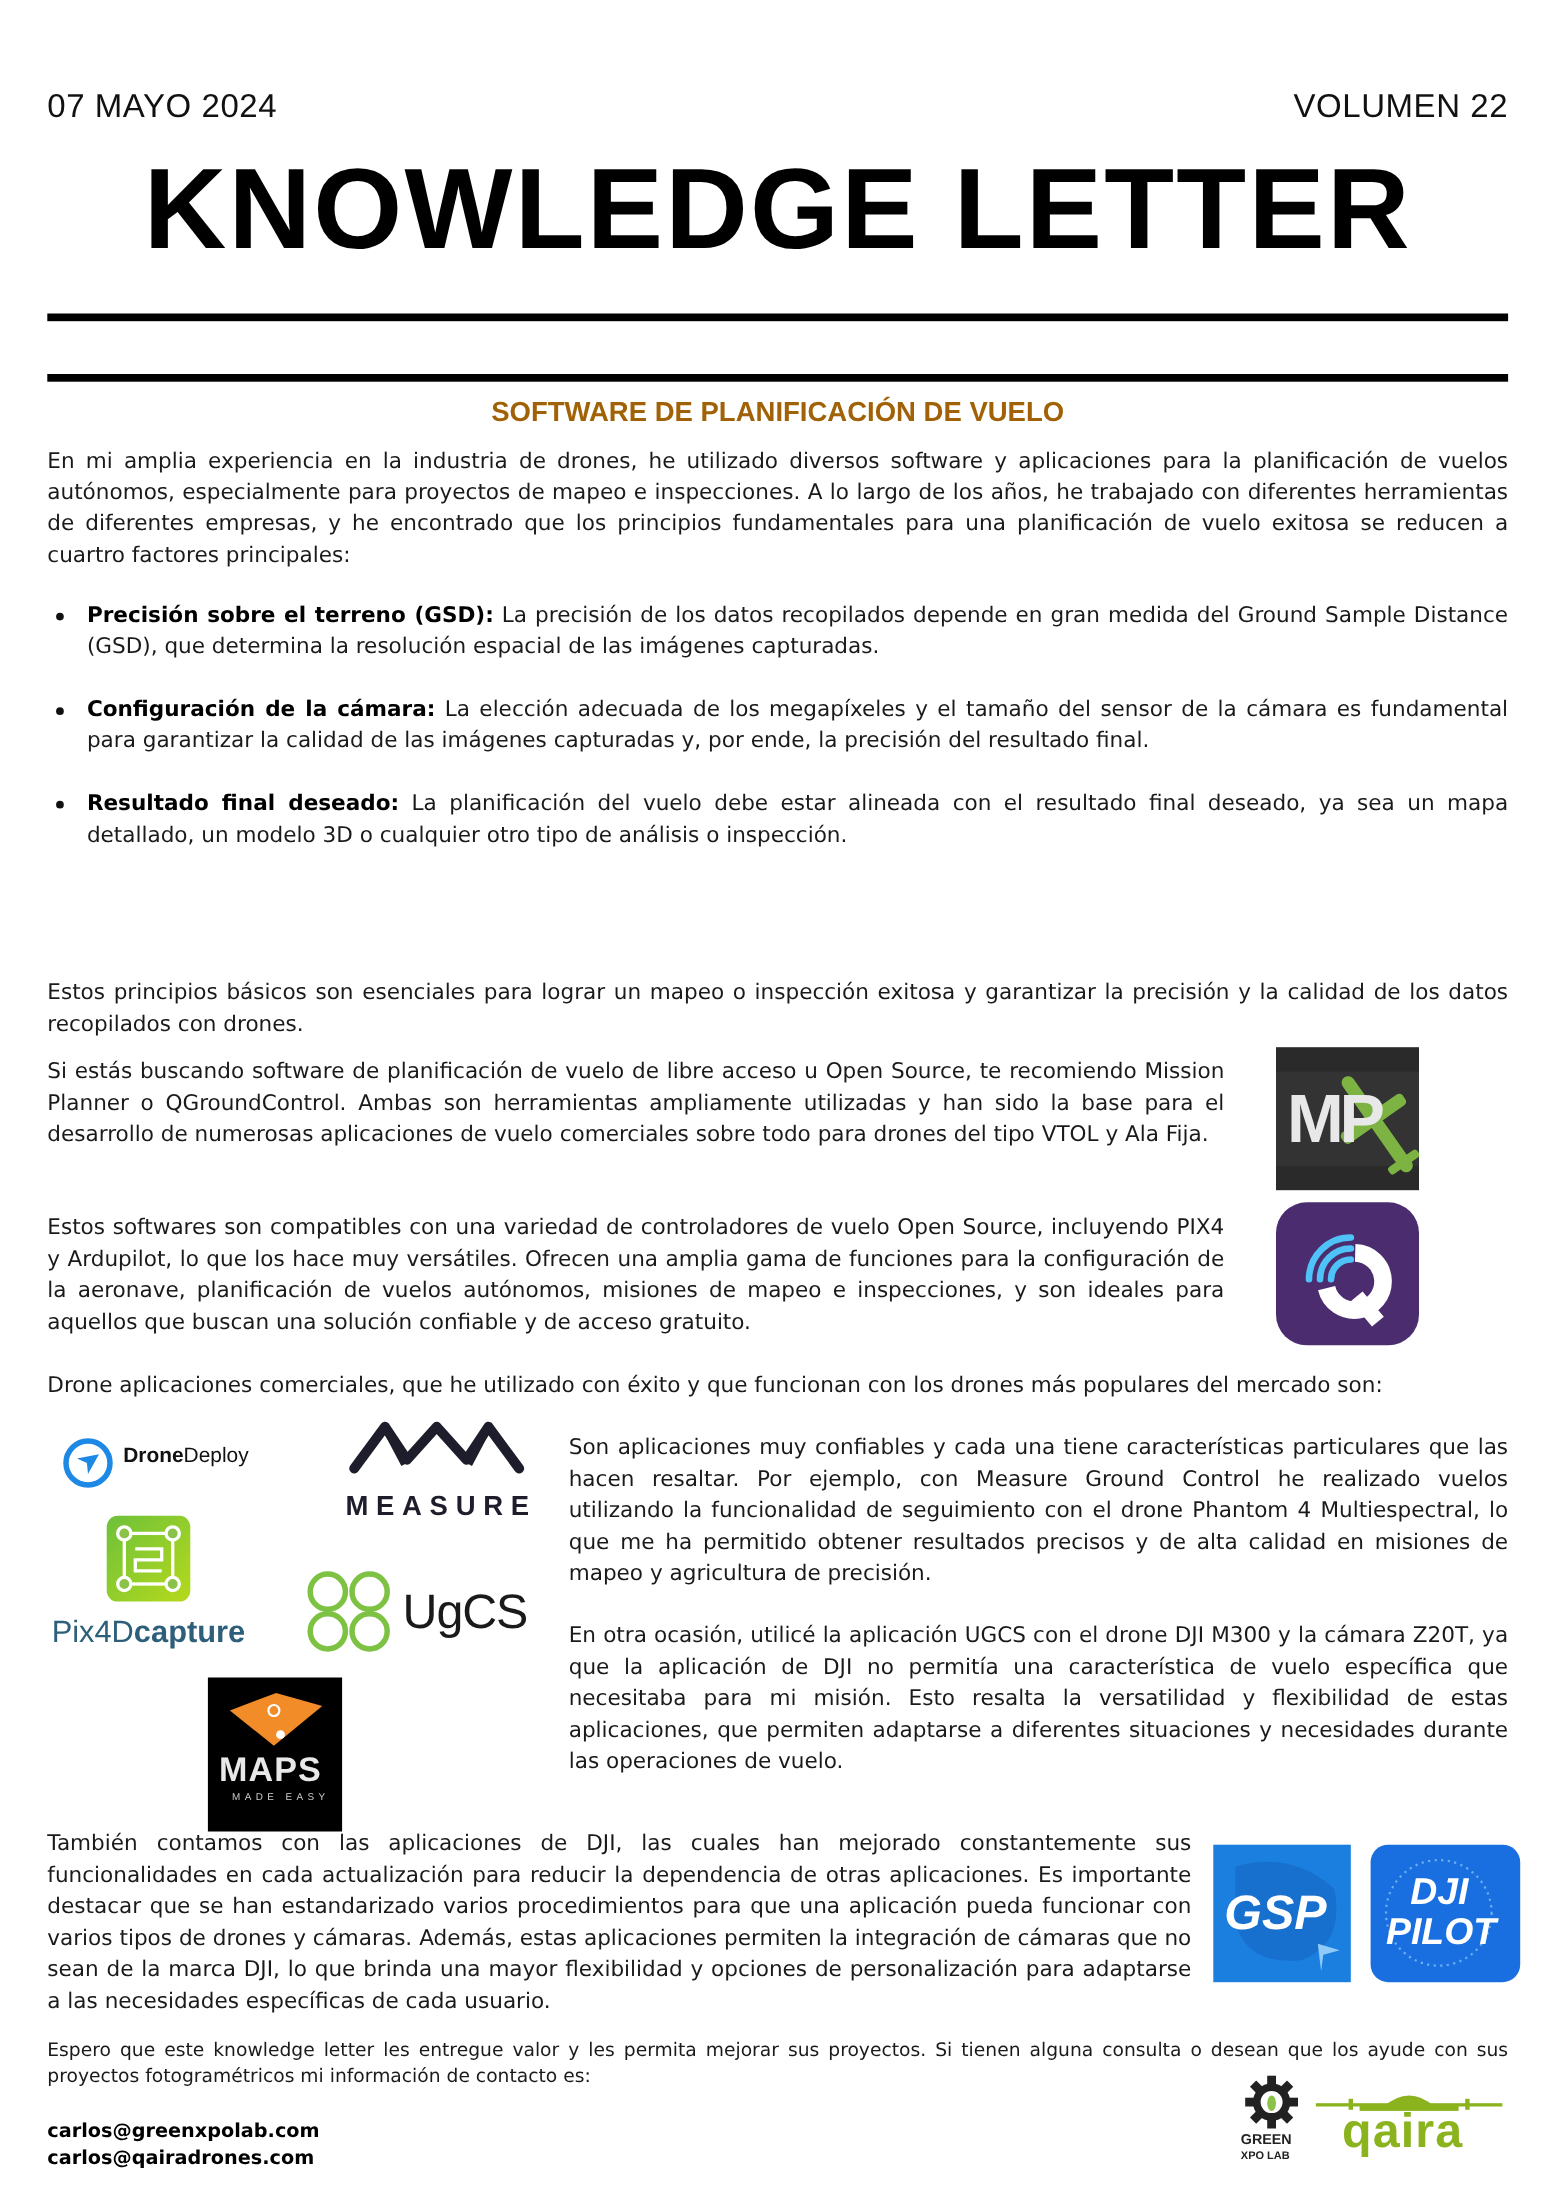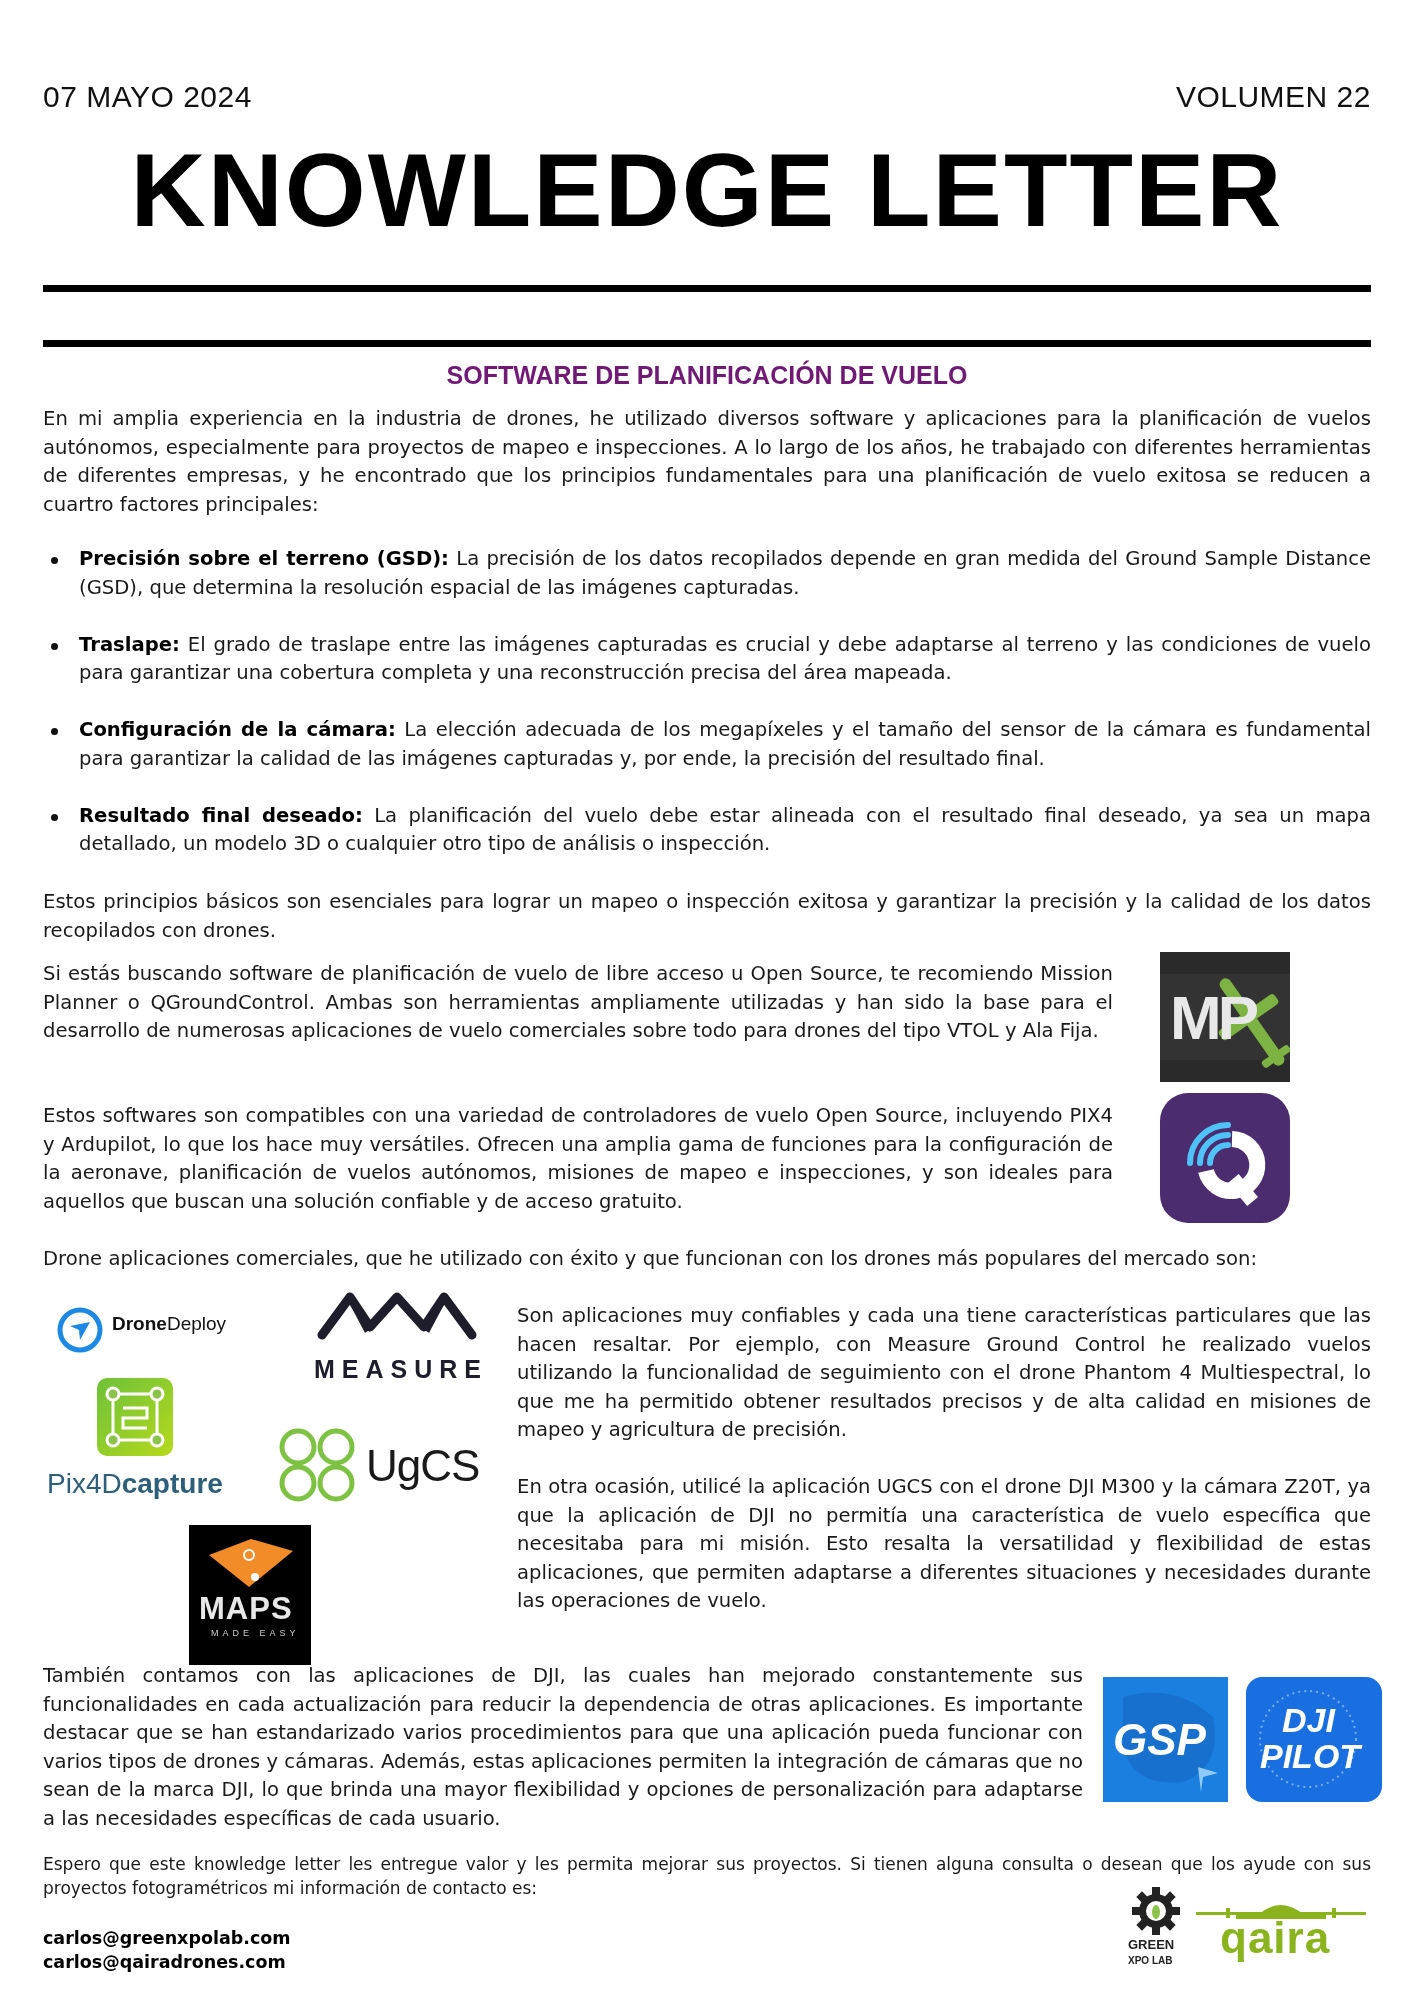--- a/index.html
+++ b/index.html
@@ -8,21 +8,21 @@
   .abs { position: absolute; }
   .hdr-date, .hdr-vol { top: 80px; font-size: 30px; font-family: "Liberation Sans", sans-serif; color:#111; letter-spacing: 0.5px; }
   .hdr-date { left: 43px; }
   .hdr-vol { right: 43px; }
   .title { top: 138px; left: 0; width: 1414px; text-align: center; font-family: "Liberation Sans", sans-serif;
            font-weight: 700; font-size: 104px; letter-spacing: 2px; color: #000; line-height: 1; }
   .rule { left: 43px; width: 1328px; height: 7px; background: #000; }
   .rule1 { top: 285px; }
   .rule2 { top: 340px; }
   .section-title { top: 361px; left: 0; width: 1414px; text-align: center; font-weight: 700; font-size: 25px;
-                   font-family: "Liberation Sans", sans-serif; color: #701a75; }
+                   font-family: "Liberation Sans", sans-serif; color: #a16207; }
   .para { font-size: 19.6px; line-height: 28.5px; text-align: justify; color: #1a1a1a; }
   .p-intro { top: 405px; left: 43px; width: 1328px; }
   ul.bullets { position: absolute; top: 545px; left: 43px; width: 1328px; margin: 0; padding: 0; list-style: none; }
   ul.bullets li { position: relative; padding-left: 36px; margin-bottom: 28.5px; }
   ul.bullets li .dot { position: absolute; left: 8px; top: 12px; width: 7px; height: 7px; border-radius: 50%; background: #111; }
   ul.bullets li b { font-weight: 700; color: #000; }
   .p-estos { top: 888px; left: 43px; width: 1328px; }
   .p-si { top: 960px; left: 43px; width: 1070px; }
   .p-compat { top: 1102px; left: 43px; width: 1070px; }
   .p-otras { top: 1245px; left: 43px; width: 1328px; }
@@ -63,24 +63,20 @@
 
 <div class="abs para p-intro">En mi amplia experiencia en la industria de drones, he utilizado diversos software y aplicaciones para la planificación de vuelos autónomos, especialmente para proyectos de mapeo e inspecciones. A lo largo de los años, he trabajado con diferentes herramientas de diferentes empresas, y he encontrado que los principios fundamentales para una planificación de vuelo exitosa se reducen a cuartro factores principales:</div>
 
 <ul class="bullets">
   <li class="para">
     <span class="dot"></span>
     <b>Precisión sobre el terreno (GSD):</b><span> La precisión de los datos recopilados depende en gran medida del Ground Sample Distance (GSD), que determina la resolución espacial de las imágenes capturadas.</span>
   </li>
   <li class="para">
     <span class="dot"></span>
-    <b>Traslape:</b><span> El grado de traslape entre las imágenes capturadas es crucial y debe adaptarse al terreno y las condiciones de vuelo para garantizar una cobertura completa y una reconstrucción precisa del área mapeada.</span>
-  </li>
-  <li class="para">
-    <span class="dot"></span>
     <b>Configuración de la cámara:</b><span> La elección adecuada de los megapíxeles y el tamaño del sensor de la cámara es fundamental para garantizar la calidad de las imágenes capturadas y, por ende, la precisión del resultado final.</span>
   </li>
   <li class="para">
     <span class="dot"></span>
     <b>Resultado final deseado:</b><span> La planificación del vuelo debe estar alineada con el resultado final deseado, ya sea un mapa detallado, un modelo 3D o cualquier otro tipo de análisis o inspección.</span>
   </li>
 </ul>
 
 <div class="abs para p-estos">Estos principios básicos son esenciales para lograr un mapeo o inspección exitosa y garantizar la precisión y la calidad de los datos recopilados con drones.</div>
 <div class="abs para p-si">Si estás buscando software de planificación de vuelo de libre acceso u Open Source, te recomiendo Mission Planner o QGroundControl. Ambas son herramientas ampliamente utilizadas y han sido la base para el desarrollo de numerosas aplicaciones de vuelo comerciales sobre todo para drones del tipo VTOL y Ala Fija.</div>

